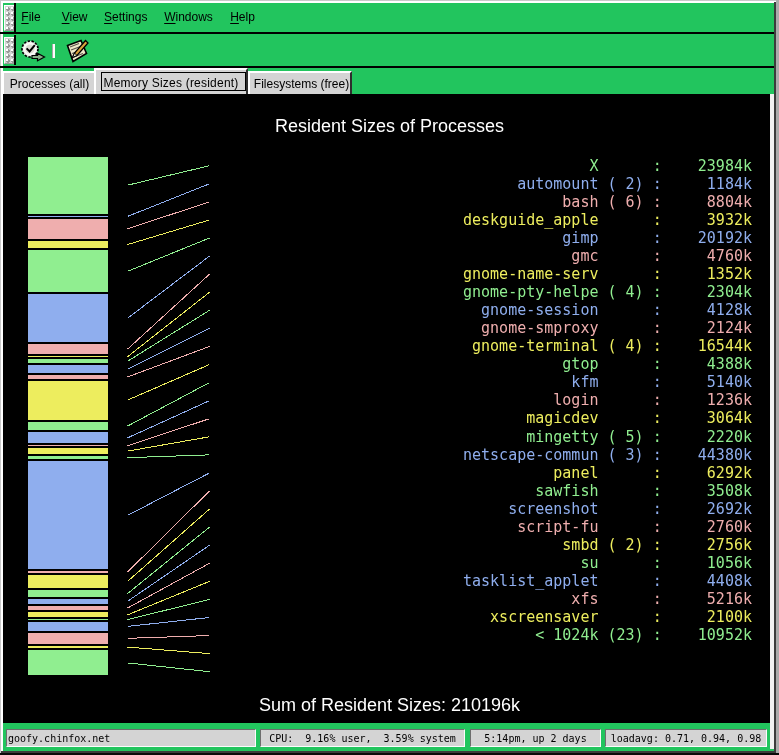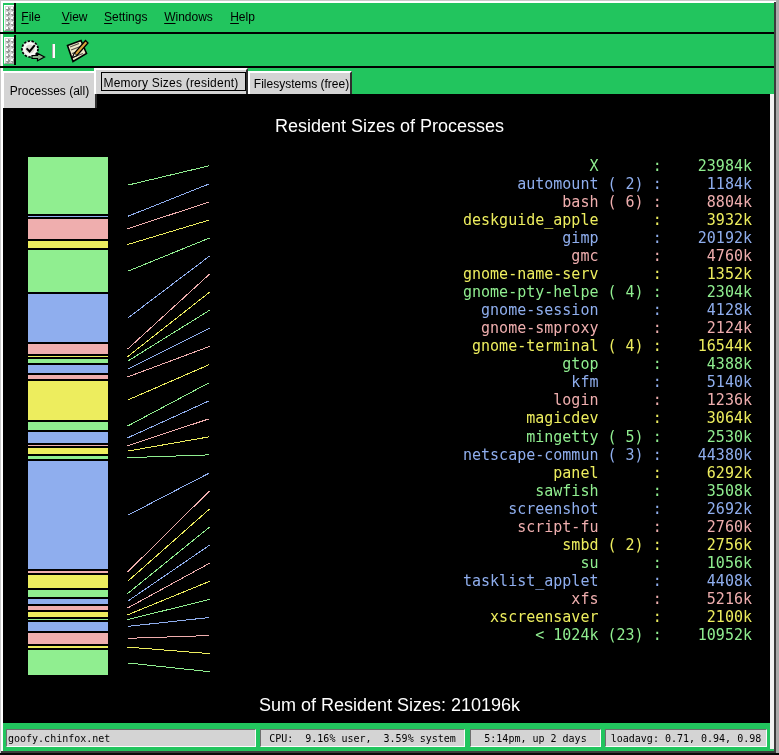--- a/index.html
+++ b/index.html
@@ -51,21 +51,21 @@
   #toolbar-divider{left:36px;top:10px;width:2px;height:14px;background:#fcfcfc;border-left:1px solid #a8a8a8;position:absolute;}
 
   
   .tab{
     position:absolute;background:#d4d4d4;box-sizing:border-box;
     border-top:2px solid #fff;border-left:2px solid #fff;
     border-right:2px solid #2e2e2e;
     display:flex;align-items:center;justify-content:center;
     font-size:12px;color:#000;
   }
-  #tab-processes{left:2px;top:71px;width:95px;height:37px;z-index:1;}
+  #tab-processes{left:2px;top:71px;width:95px;height:23px;z-index:1;}
   #tab-memory{left:94px;top:68px;width:154px;height:26px;z-index:3;}
   #tab-filesystems{left:248px;top:71px;width:104px;height:23px;z-index:1;}
   #tab-memory .focus-rect{
     position:absolute;left:4.5px;top:1.5px;width:143px;height:17px;
     border:1px solid #000;
   }
   #tab-memory .tab-label{position:relative;top:1px;letter-spacing:0.22px;}
   #tab-filesystems .tab-label{position:relative;left:1.5px;}
 
   
@@ -224,21 +224,21 @@
         <div class="proc-row" style="color: rgb(239, 174, 174);">            gmc      :     4760k</div>
         <div class="proc-row" style="color: rgb(237, 237, 94);">gnome-name-serv      :     1352k</div>
         <div class="proc-row" style="color: rgb(144, 238, 144);">gnome-pty-helpe ( 4) :     2304k</div>
         <div class="proc-row" style="color: rgb(143, 174, 238);">  gnome-session      :     4128k</div>
         <div class="proc-row" style="color: rgb(239, 174, 174);">  gnome-smproxy      :     2124k</div>
         <div class="proc-row" style="color: rgb(237, 237, 94);"> gnome-terminal ( 4) :    16544k</div>
         <div class="proc-row" style="color: rgb(144, 238, 144);">           gtop      :     4388k</div>
         <div class="proc-row" style="color: rgb(143, 174, 238);">            kfm      :     5140k</div>
         <div class="proc-row" style="color: rgb(239, 174, 174);">          login      :     1236k</div>
         <div class="proc-row" style="color: rgb(237, 237, 94);">       magicdev      :     3064k</div>
-        <div class="proc-row" style="color: rgb(144, 238, 144);">       mingetty ( 5) :     2530k</div>
+        <div class="proc-row" style="color: rgb(144, 238, 144);">       mingetty ( 5) :     2220k</div>
         <div class="proc-row" style="color: rgb(143, 174, 238);">netscape-commun ( 3) :    44380k</div>
         <div class="proc-row" style="color: rgb(237, 237, 94);">          panel      :     6292k</div>
         <div class="proc-row" style="color: rgb(144, 238, 144);">        sawfish      :     3508k</div>
         <div class="proc-row" style="color: rgb(143, 174, 238);">     screenshot      :     2692k</div>
         <div class="proc-row" style="color: rgb(239, 174, 174);">      script-fu      :     2760k</div>
         <div class="proc-row" style="color: rgb(237, 237, 94);">           smbd ( 2) :     2756k</div>
         <div class="proc-row" style="color: rgb(144, 238, 144);">             su      :     1056k</div>
         <div class="proc-row" style="color: rgb(143, 174, 238);">tasklist_applet      :     4408k</div>
         <div class="proc-row" style="color: rgb(239, 174, 174);">            xfs      :     5216k</div>
         <div class="proc-row" style="color: rgb(237, 237, 94);">   xscreensaver      :     2100k</div>

